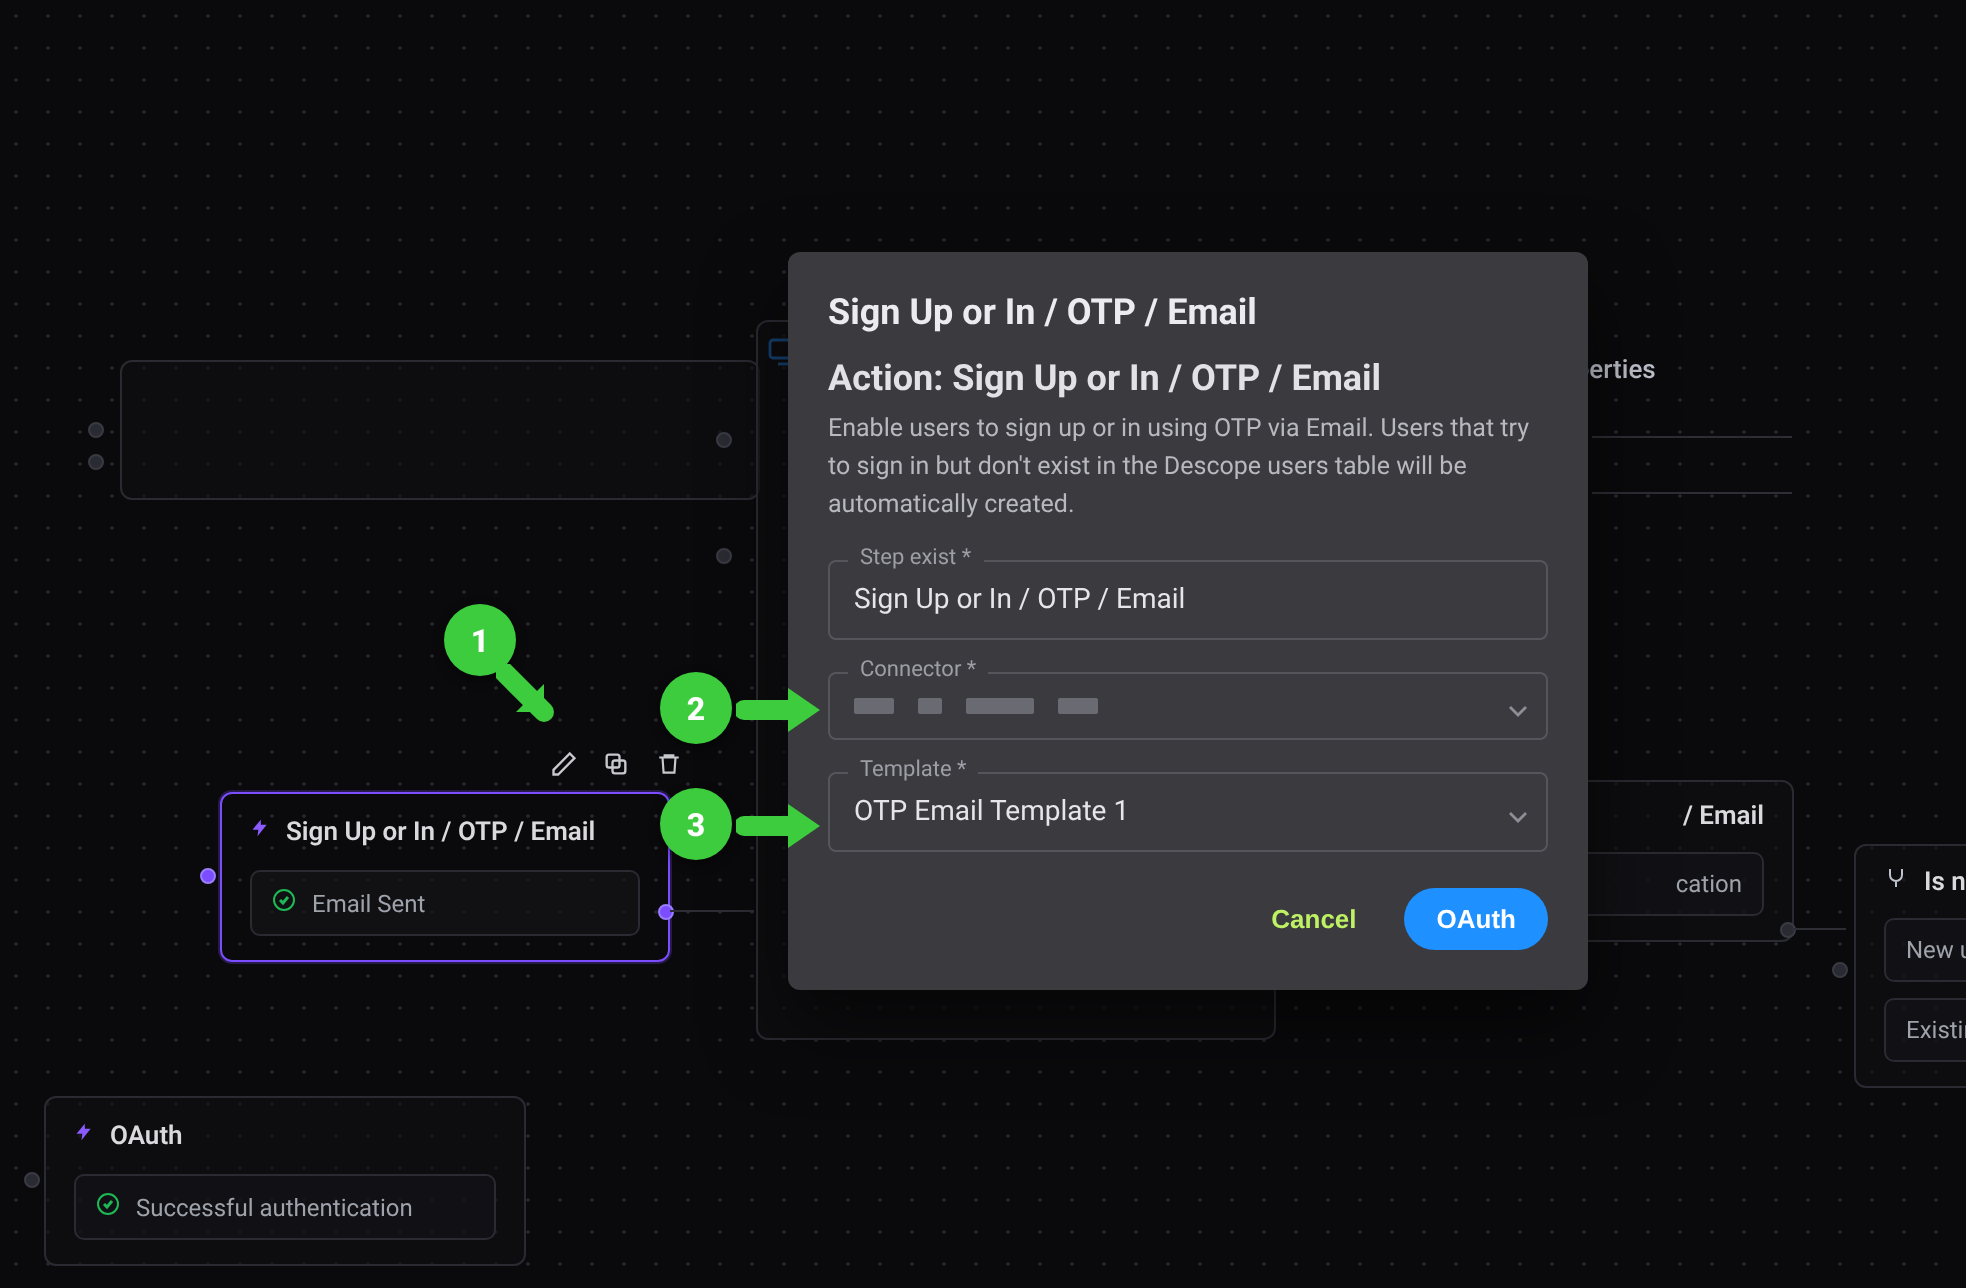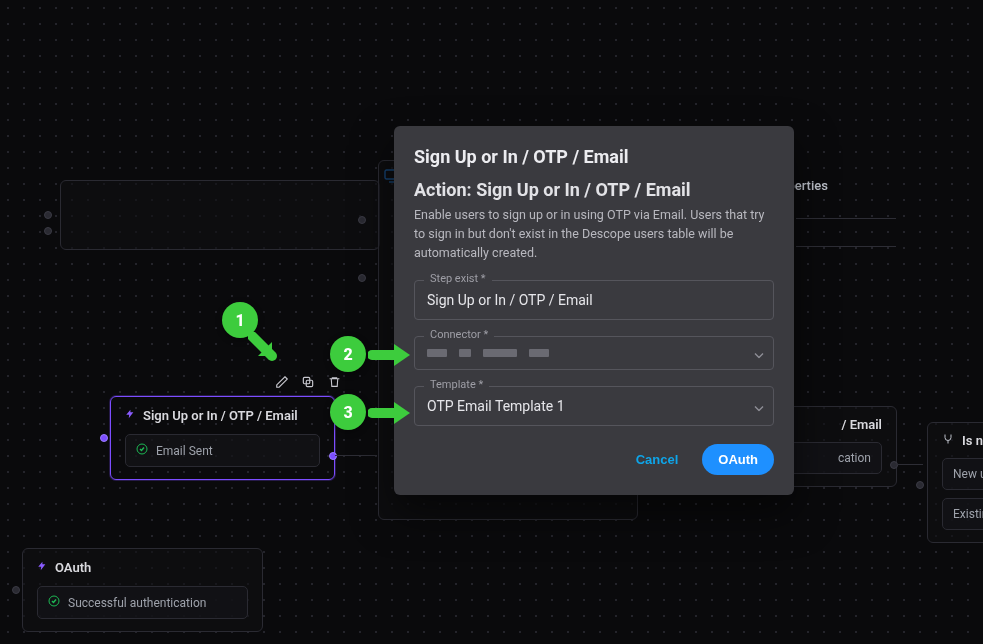--- a/index.html
+++ b/index.html
@@ -134,21 +134,21 @@
 
   .modal-actions {
     display:flex; justify-content:flex-end; gap:8px;
     margin-top:18px;
   }
   .btn {
     font-size:13px; font-weight:600;
     padding:8px 16px; border-radius:16px;
     border:none; cursor:pointer;
   }
-  .btn-cancel { background:transparent; color:#0ea5e9; }
+  .btn-cancel { background:transparent; color:#bef264; }
   .btn-done { background:#1e90ff; color:#fff; }
 
   .screen-icon {
     position:absolute;
     color:#1e90ff;
   }
 
 </style>
 </head>
 <body>
@@ -223,21 +223,21 @@
   <div class="sub">
     <span class="check"><svg width="12" height="12" viewBox="0 0 24 24" fill="none" stroke="currentColor" stroke-width="3">
           <circle cx="12" cy="12" r="10" stroke-width="2"></circle>
           <path d="M8 12l3 3 5-6"></path>
         </svg></span>
     <span>Successful authentication</span>
   </div>
 </div>
 <div class="anchor" style="left:12px; top:586px;"></div>
 
-<div class="node node-outline" style="left:772px; top:406px; width:125px;">
+<div class="node node-outline" style="left:772px; top:390px; width:125px;">
   <div class="node-title" style="justify-content:flex-end;">
     <span>/ Email</span>
   </div>
   <div class="sub" style="justify-content:flex-end;">
     <span>cation</span>
   </div>
 </div>
 <div class="anchor" style="left:890px; top:461px;"></div>
 <div class="edge" style="left:896px; top:464px; width:27px;"></div>
 <div class="anchor" style="left:916px; top:481px;"></div>

